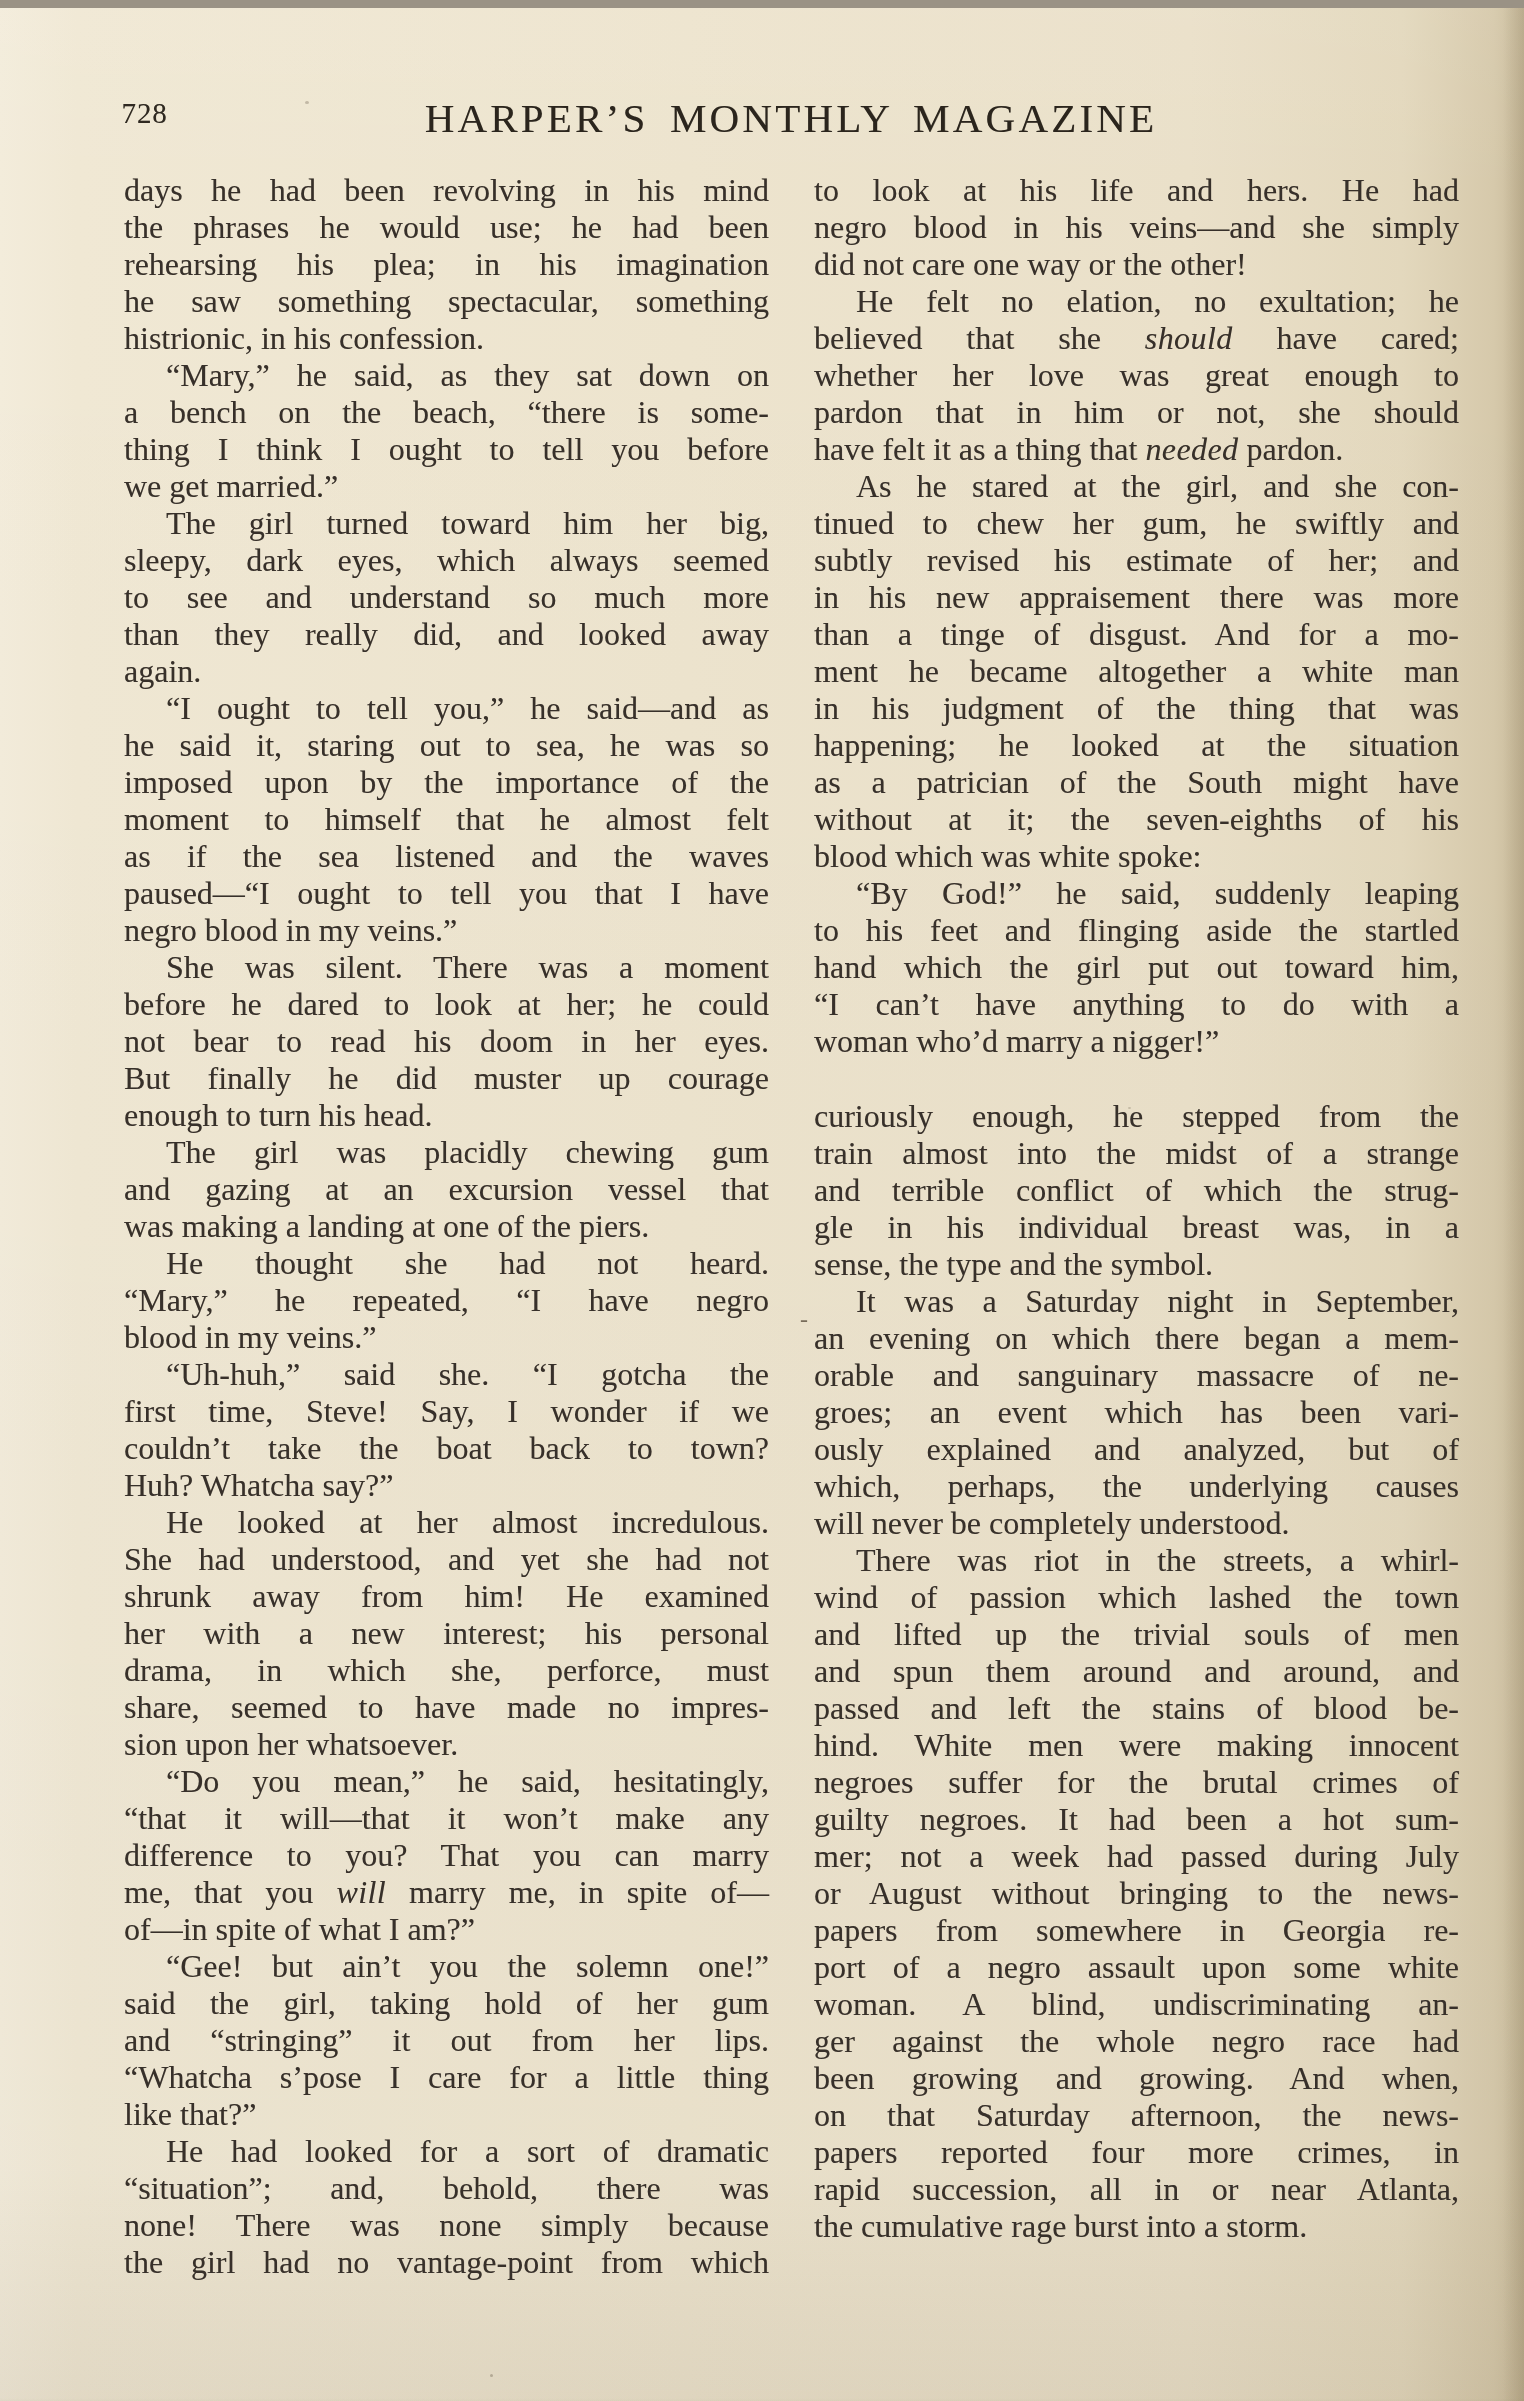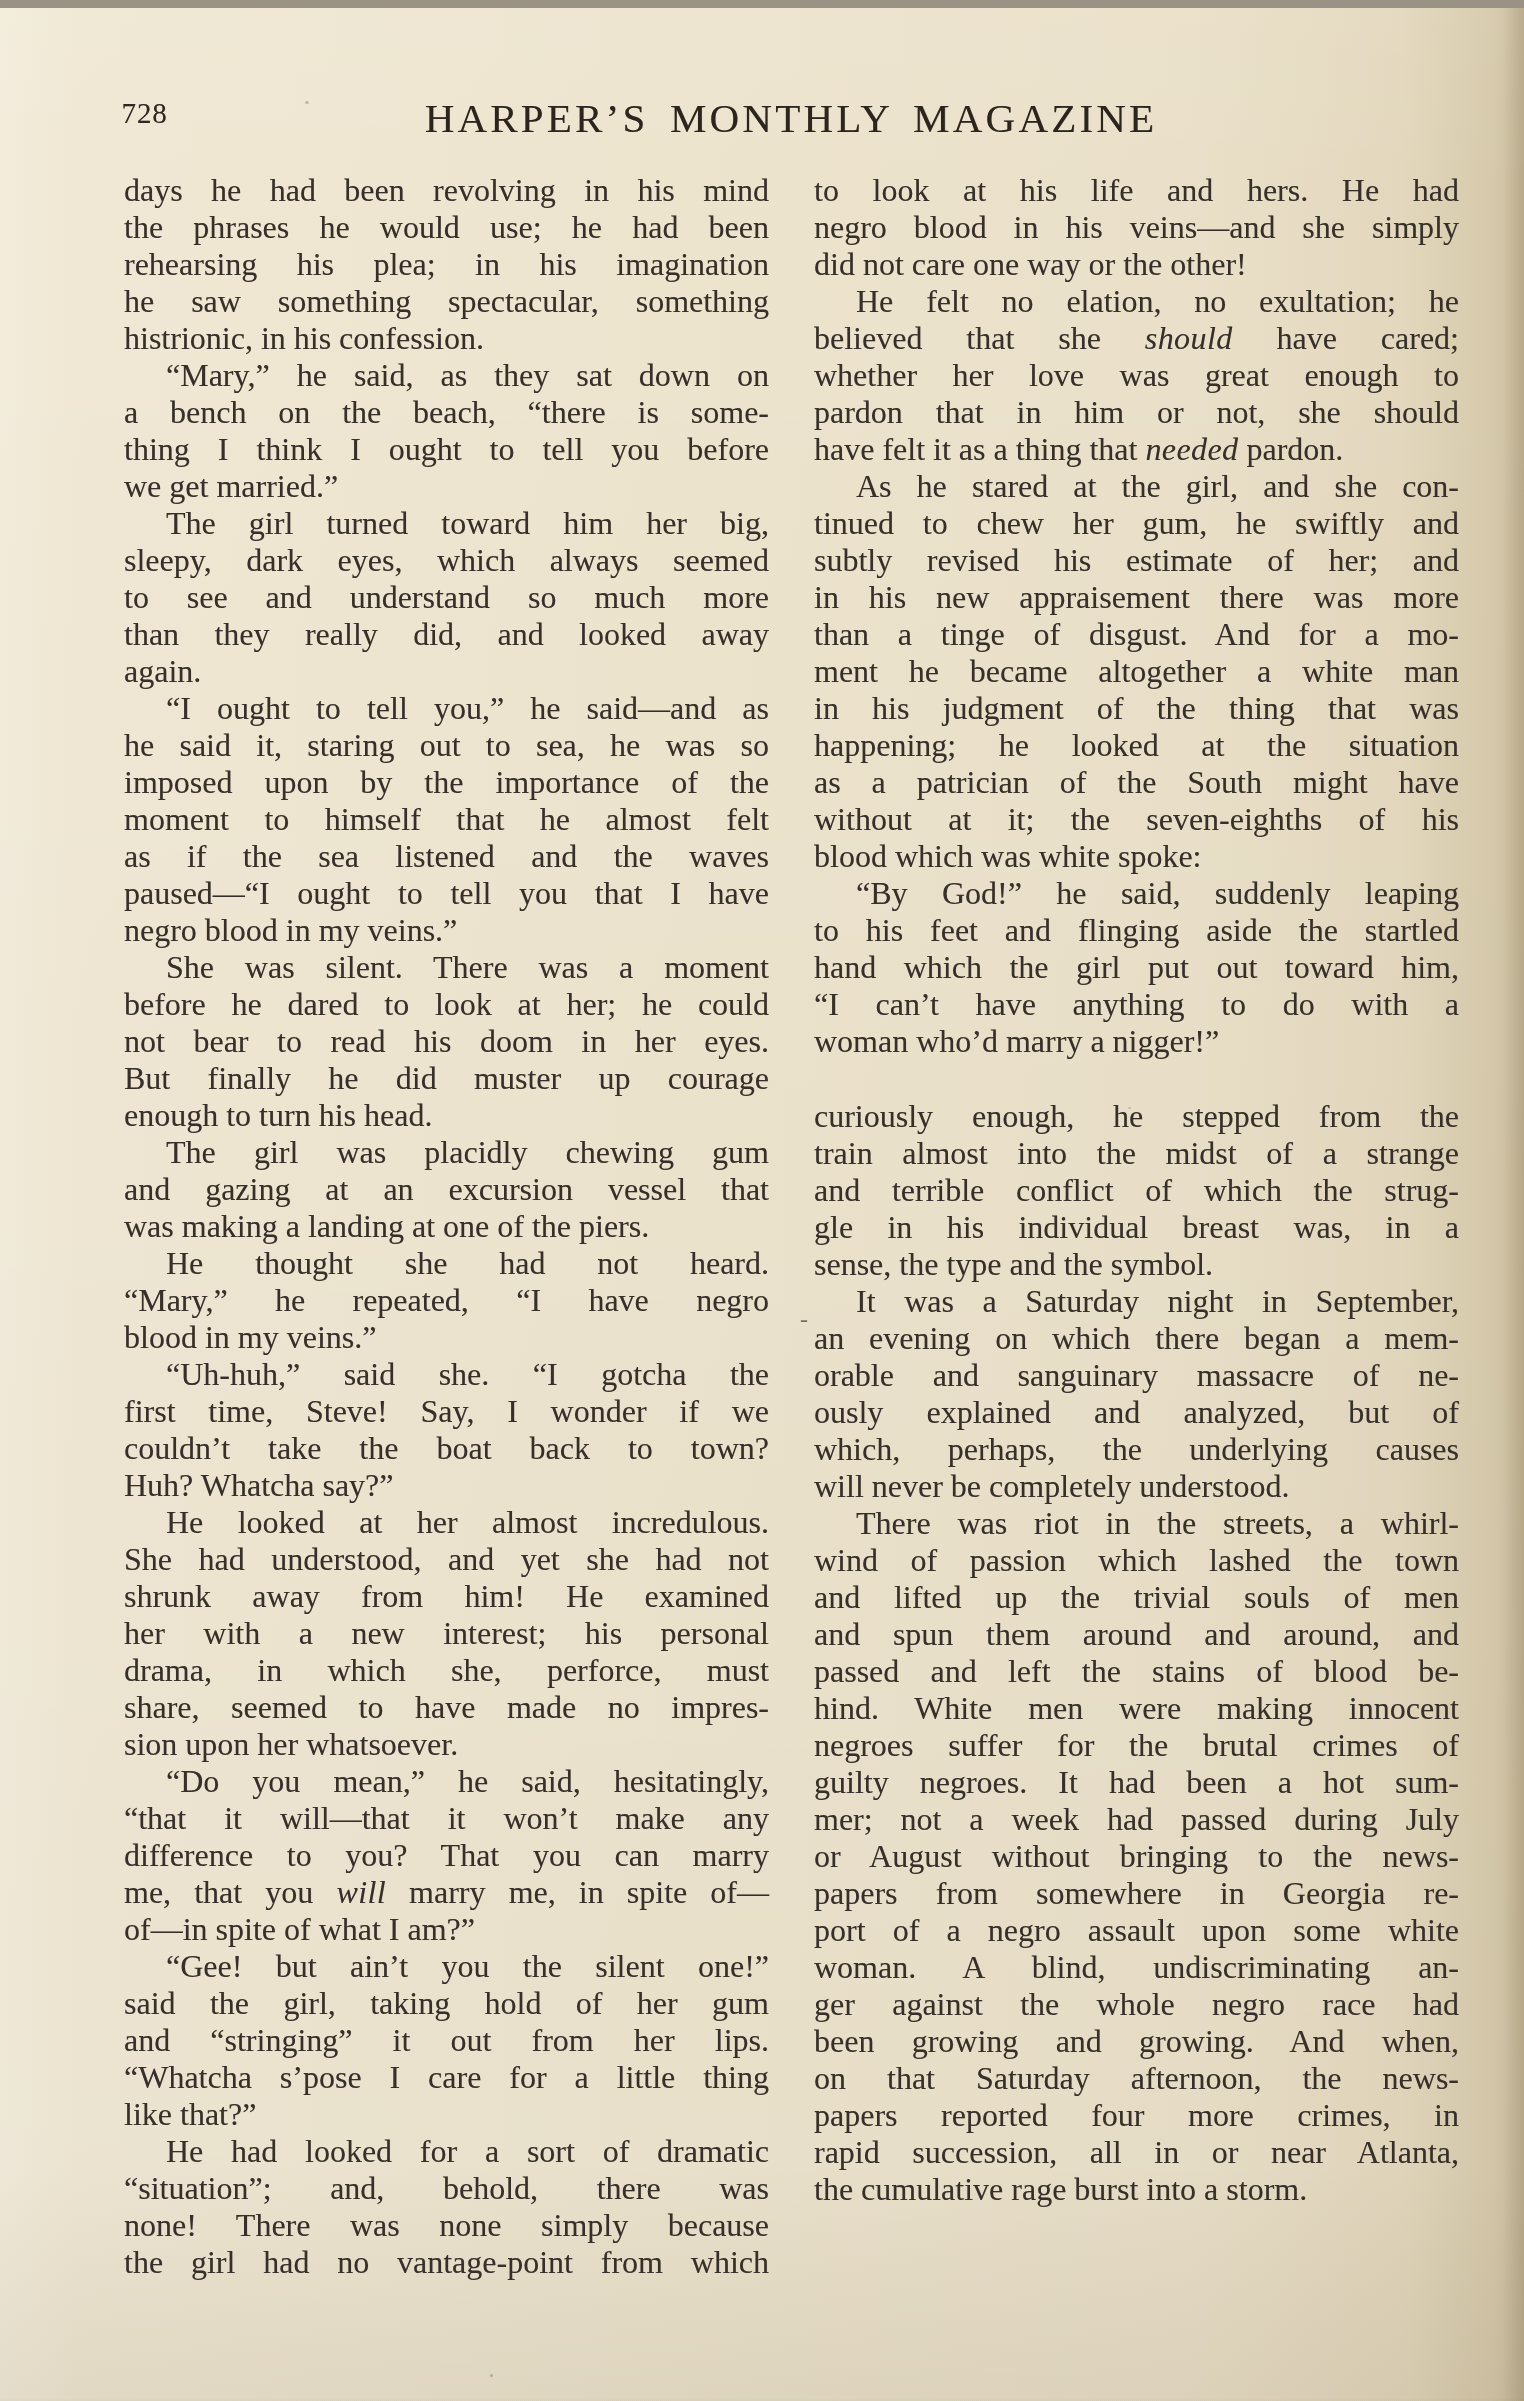--- a/index.html
+++ b/index.html
@@ -138,21 +138,21 @@
         <div class="line endline">sion upon her whatsoever.</div>
       </div>
       <div class="para">
         <div class="line indent">“Do you mean,” he said, hesitatingly,</div>
         <div class="line">“that it will—that it won’t make any</div>
         <div class="line">difference to you?  That you can marry</div>
         <div class="line">me, that you <i>will</i> marry me, in spite of—</div>
         <div class="line endline">of—in spite of what I am?”</div>
       </div>
       <div class="para">
-        <div class="line indent">“Gee! but ain’t you the silent one!”</div>
+        <div class="line indent">“Gee! but ain’t you the solemn one!”</div>
         <div class="line">said the girl, taking hold of her gum</div>
         <div class="line">and “stringing” it out from her lips.</div>
         <div class="line">“Whatcha s’pose I care for a little thing</div>
         <div class="line endline">like that?”</div>
       </div>
       <div class="para">
         <div class="line indent">He had looked for a sort of dramatic</div>
         <div class="line">“situation”;  and, behold, there was</div>
         <div class="line">none!  There was none simply because</div>
         <div class="line">the girl had no vantage-point from which</div>
@@ -195,20 +195,21 @@
         <div class="line">curiously enough, he stepped from the</div>
         <div class="line">train almost into the midst of a strange</div>
         <div class="line">and terrible conflict of which the strug-</div>
         <div class="line">gle in his individual breast was, in a</div>
         <div class="line endline">sense, the type and the symbol.</div>
       </div>
       <div class="para">
         <div class="line indent">It was a Saturday night in September,</div>
         <div class="line">an evening on which there began a mem-</div>
         <div class="line">orable and sanguinary massacre of ne-</div>
+        <div class="line">groes;  an event which has been vari-</div>
         <div class="line">ously explained and analyzed, but of</div>
         <div class="line">which, perhaps, the underlying causes</div>
         <div class="line endline">will never be completely understood.</div>
       </div>
       <div class="para">
         <div class="line indent">There was riot in the streets, a whirl-</div>
         <div class="line">wind of passion which lashed the town</div>
         <div class="line">and lifted up the trivial souls of men</div>
         <div class="line">and spun them around and around, and</div>
         <div class="line">passed and left the stains of blood be-</div>

